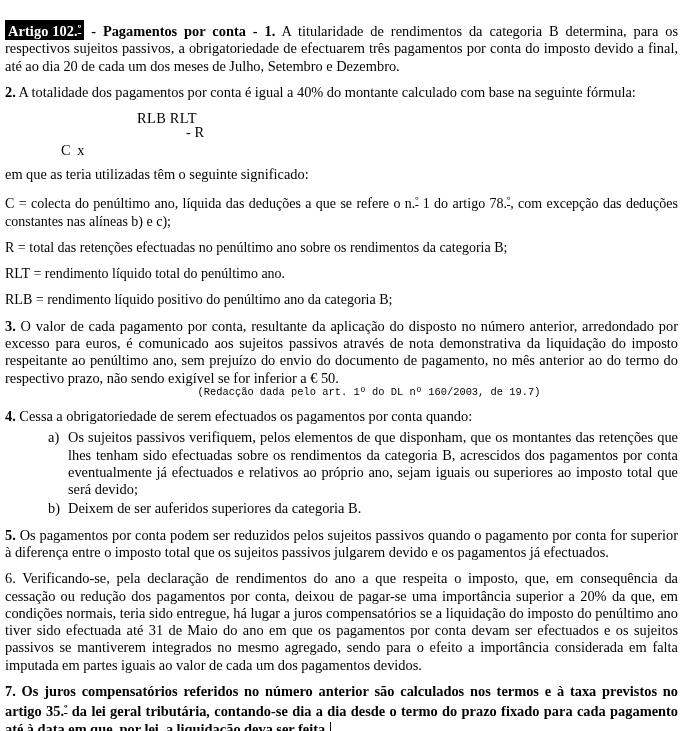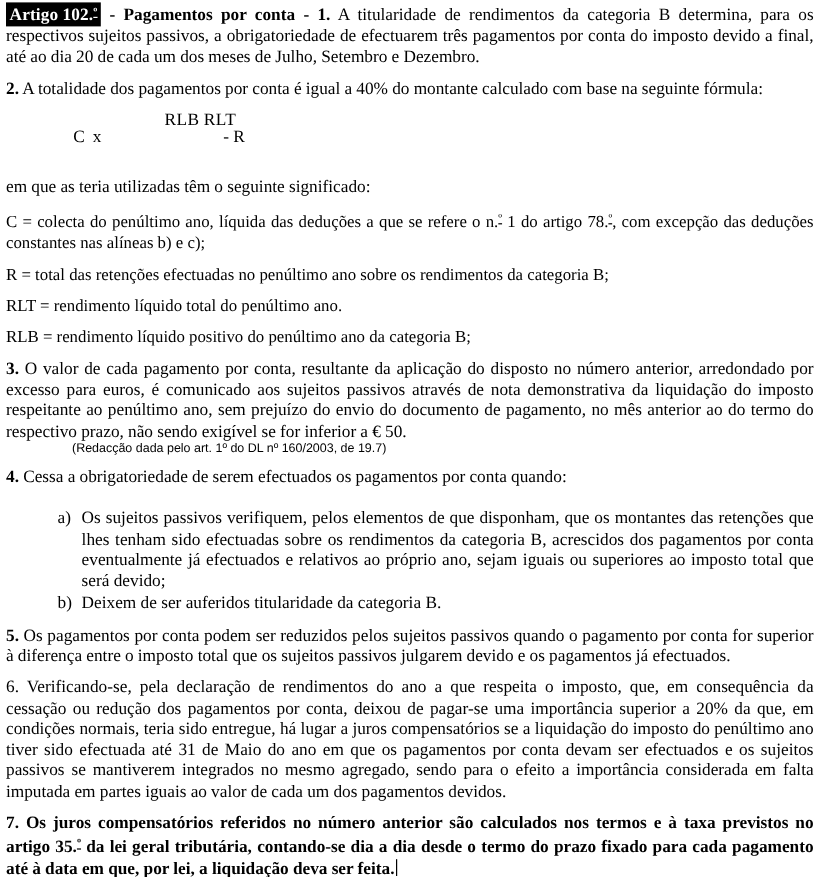--- a/index.html
+++ b/index.html
@@ -12,21 +12,21 @@
     height: 731px;
     font-family: "Liberation Serif", "DejaVu Serif", serif;
     color: #000000;
     overflow: hidden;
   }
   #doc {
     position: relative;
     width: 685px;
     height: 731px;
     box-sizing: border-box;
-    padding: 2px 7px 0 5px;
+    padding: 20px 7px 0 5px;
   }
   .para {
     font-size: 14.4px;
     line-height: 17.3px;
     text-align: justify;
     margin: 0 0 9px 0;
     -webkit-hyphens: none;
     hyphens: none;
     word-spacing: -0.1px;
   }
@@ -51,21 +51,21 @@
   
   .formula {
     margin: 7px 0 10px 0;
     height: 46px;
     position: relative;
     font-size: 14.4px;
   }
   .formula .cx {
     position: absolute;
     left: 56px;
-    top: 14px;
+    top: 32px;
     letter-spacing: 1.5px;
   }
   .frac {
     position: absolute;
     left: 129px;
     top: 0px;
     width: 66px;
     text-align: center;
   }
   .frac .numer { line-height: 17px; letter-spacing: 0.4px; }
@@ -82,25 +82,26 @@
   }
   
   .defn {
     font-size: 14px;
     line-height: 17.3px;
     text-align: justify;
     margin: 0 0 9px 0;
   }
   
   .citation {
-    font-family: Liberation Sans, sans-serif;
+    font-family: Liberation Mono, monospace;
     font-size: 10.4px;
     line-height: 13px;
     margin: -4px 0 9px 0;
     padding-left: 55px;
+    text-align: center;
   }
   
   .alist {
     margin: 0 0 9px 0;
     padding: 0;
     list-style: none;
   }
   .alist li {
     position: relative;
     font-size: 14.4px;
@@ -152,25 +153,25 @@
   <p class="defn"><span>R</span><span> = total das retenções efectuadas no penúltimo ano sobre os rendimentos da categoria B;</span></p>
 
   <p class="defn"><span>RLT</span><span> = rendimento líquido total do penúltimo ano.</span></p>
 
   <p class="defn"><span>RLB</span><span> = rendimento líquido positivo do penúltimo ano da categoria B;</span></p>
 
   <p class="para" style="margin-bottom:3px;"><span class="num">3.</span><span> O valor de cada pagamento por conta, resultante da aplicação do disposto no número anterior, arredondado por excesso para euros, é comunicado aos sujeitos passivos através de nota demonstrativa da liquidação do imposto respeitante ao penúltimo ano, sem prejuízo do envio do documento de pagamento, no mês anterior ao do termo do respectivo prazo, não sendo exigível se for inferior a € 50.</span></p>
 
   <p class="citation">(Redacção dada pelo art. 1º do DL nº 160/2003, de 19.7)</p>
 
-  <p class="para" style="margin-bottom:17px;"><span class="num">4.</span><span> Cessa a obrigatoriedade de serem efectuados os pagamentos por conta quando:</span></p>
+  <p class="para" style="margin-bottom:4px;"><span class="num">4.</span><span> Cessa a obrigatoriedade de serem efectuados os pagamentos por conta quando:</span></p>
 
   <ul class="alist">
     <li><span class="marker">a)</span><span>Os sujeitos passivos verifiquem, pelos elementos de que disponham, que os montantes das retenções que lhes tenham sido efectuadas sobre os rendimentos da categoria B, acrescidos dos pagamentos por conta eventualmente já efectuados e relativos ao próprio ano, sejam iguais ou superiores ao imposto total que será devido;</span></li>
-    <li><span class="marker">b)</span><span>Deixem de ser auferidos titularidade da categoria B.</span></li>
+    <li><span class="marker">b)</span><span>Deixem de ser auferidos superiores da categoria B.</span></li>
   </ul>
 
   <p class="para"><span class="num">5.</span><span> Os pagamentos por conta podem ser reduzidos pelos sujeitos passivos quando o pagamento por conta for superior à diferença entre o imposto total que os sujeitos passivos julgarem devido e os pagamentos já efectuados.</span></p>
 
   <p class="para"><span>6.</span><span> Verificando-se, pela declaração de rendimentos do ano a que respeita o imposto, que, em consequência da cessação ou redução dos pagamentos por conta, deixou de pagar-se uma importância superior a 20% da que, em condições normais, teria sido entregue, há lugar a juros compensatórios se a liquidação do imposto do penúltimo ano tiver sido efectuada até 31 de Maio do ano em que os pagamentos por conta devam ser efectuados e os sujeitos passivos se mantiverem integrados no mesmo agregado, sendo para o efeito a importância considerada em falta imputada em partes iguais ao valor de cada um dos pagamentos devidos.</span></p>
 
   <p class="para last"><span>7.</span><span> Os juros compensatórios referidos no número anterior são calculados nos termos e à taxa previstos no artigo 35.</span><span class="ord">º</span><span> da lei geral tributária, contando-se dia a dia desde o termo do prazo fixado para cada pagamento até à data em que, por lei, a liquidação deva ser feita.</span><span class="caret"></span></p>
 
 </div>
 

